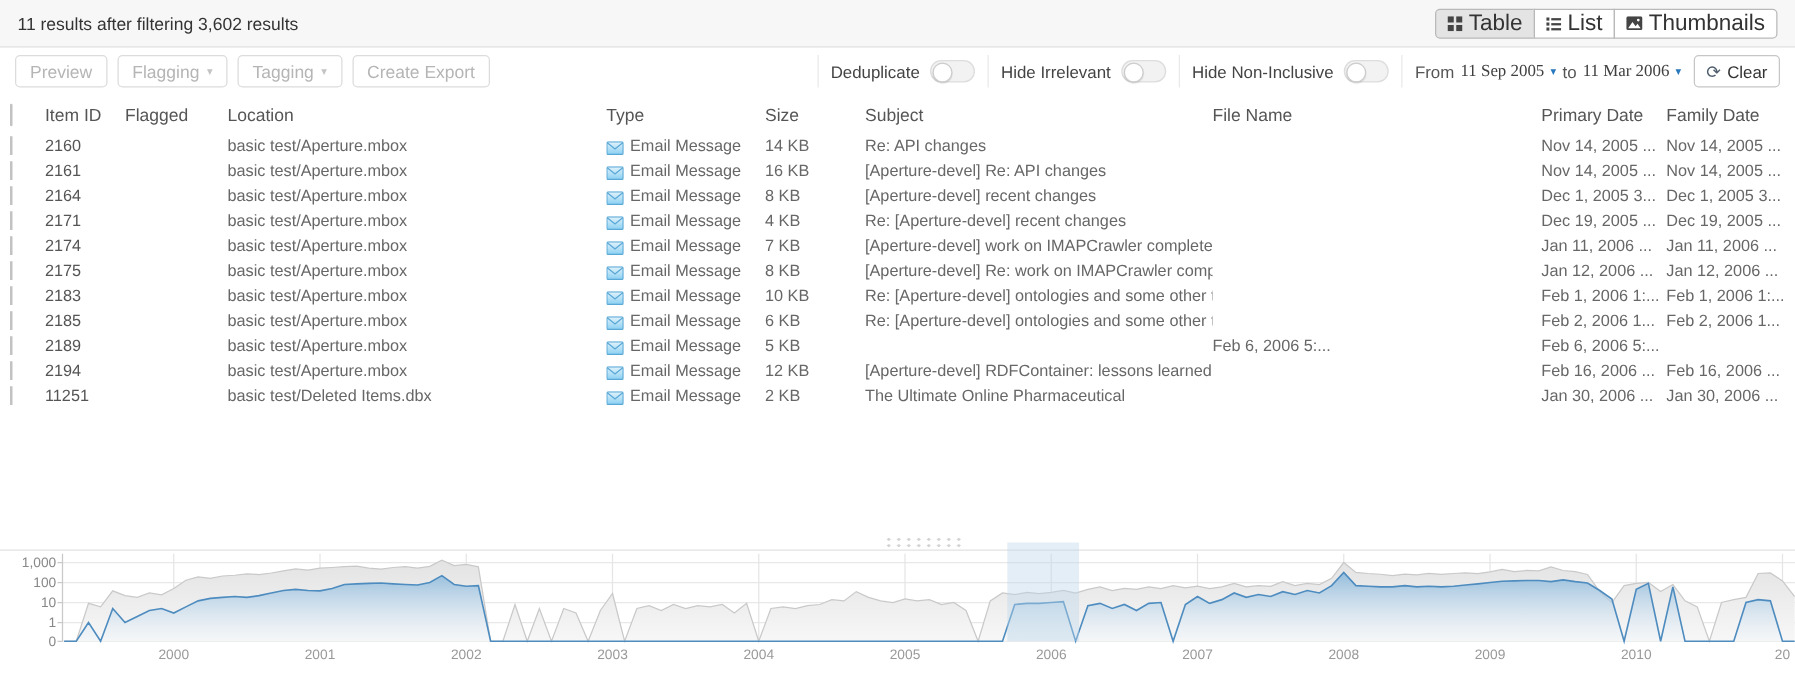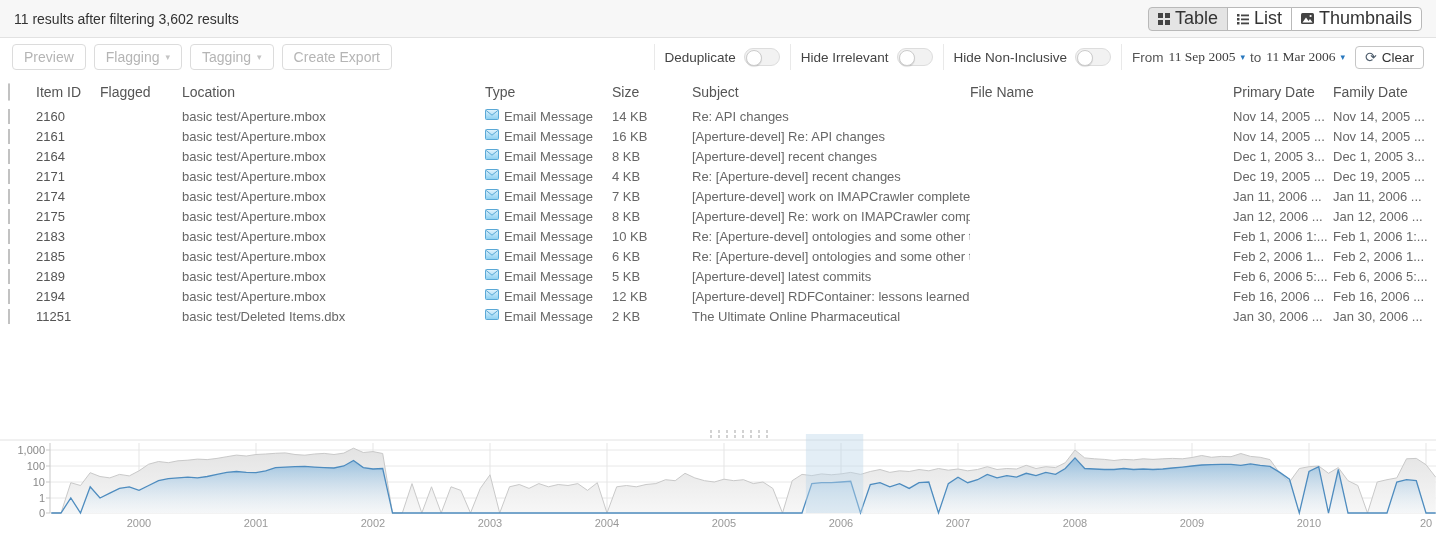--- a/index.html
+++ b/index.html
@@ -32,21 +32,21 @@
   .toolbar {
     position:absolute; top:39px; left:0; right:0; height:36px;
     display:flex; align-items:center; padding:0 12px;
   }
   .btn-disabled {
     border:1px solid #dcdcdc; border-radius:4px; background:#fff;
     color:#b5b5b5; font-size:14px; padding:4px 11px; margin-right:8px;
     display:inline-flex; align-items:center; gap:6px; cursor:default;
   }
   .caret-gray { font-size:9px; color:#c4c4c4; }
-  .tool-right { margin-left:auto; display:flex; align-items:center; gap:10px; }
+  .tool-right { margin-left:auto; display:flex; gap:10px; }
   .vdiv { width:1px; height:26px; background:#e9e9e9; }
   .toggle-wrap { display:flex; align-items:center; gap:8px; font-size:13.5px; color:#444; }
   .toggle {
     width:36px; height:18px; border-radius:10px; background:#f2f2f2;
     border:1px solid #ddd; position:relative; cursor:pointer; flex:none;
   }
   .toggle::after {
     content:''; position:absolute; left:1px; top:1px; width:14px; height:14px;
     border-radius:50%; background:#fff; border:1px solid #ccc;
     box-shadow:0 1px 1px rgba(0,0,0,.12);
@@ -72,21 +72,21 @@
   }
   .thead .hcell { cursor:pointer; white-space:nowrap; }
   .checkbox {
     width:13px; height:13px; border:1px solid #c2c2c2; border-radius:3px;
     background:linear-gradient(#f9f9f9,#e9e9e9); cursor:pointer;
   }
   #rows { position:absolute; top:106px; left:0; right:0; }
   .trow { height:20px; font-size:13px; color:#676767; cursor:pointer; }
   .trow span { white-space:nowrap; overflow:hidden; }
   .c-id { color:#555; }
-  .c-type { display:flex; align-items:flex-start; gap:5px; }
+  .c-type { display:flex; align-items:flex-end; gap:5px; }
   .c-type svg { flex:none; }
   
   .timeline { position:absolute; top:428px; left:0; width:1436px; height:110px; }
   .drag-dots {
     position:absolute; top:1px; left:707px; width:66px; height:9px;
     background-image:radial-gradient(circle,#d2d2d2 1.2px,transparent 1.4px);
     background-size:8px 5px; cursor:row-resize;
   }
   .timeline svg { position:absolute; top:0; left:0; }
 </style>
@@ -399,21 +399,20 @@
               <stop offset="0" stop-color="#e2f3fc"></stop>
               <stop offset="1" stop-color="#8bd0f2"></stop>
             </linearGradient>
           </defs>
           <rect x="0.5" y="0.5" width="13" height="10" rx="1" fill="url(#envg)" stroke="#5aa8d6"></rect>
           <path d="M0.8 1.2 L7 6.2 L13.2 1.2" fill="none" stroke="#5aa8d6" stroke-width="1"></path>
         </svg>
         <span>Email Message</span>
       </span>
       <span>5 KB</span>
-      <span>[Aperture-devel] latest commits</span>
       <span></span>
       <span>Feb 6, 2006 5:...</span>
       <span>Feb 6, 2006 5:...</span>
     </div>
     <div class="trow gridcols">
       <span><span class="checkbox"></span></span>
       <span class="c-id">2194</span>
       <span></span>
       <span>basic test/Aperture.mbox</span>
       <span class="c-type">

